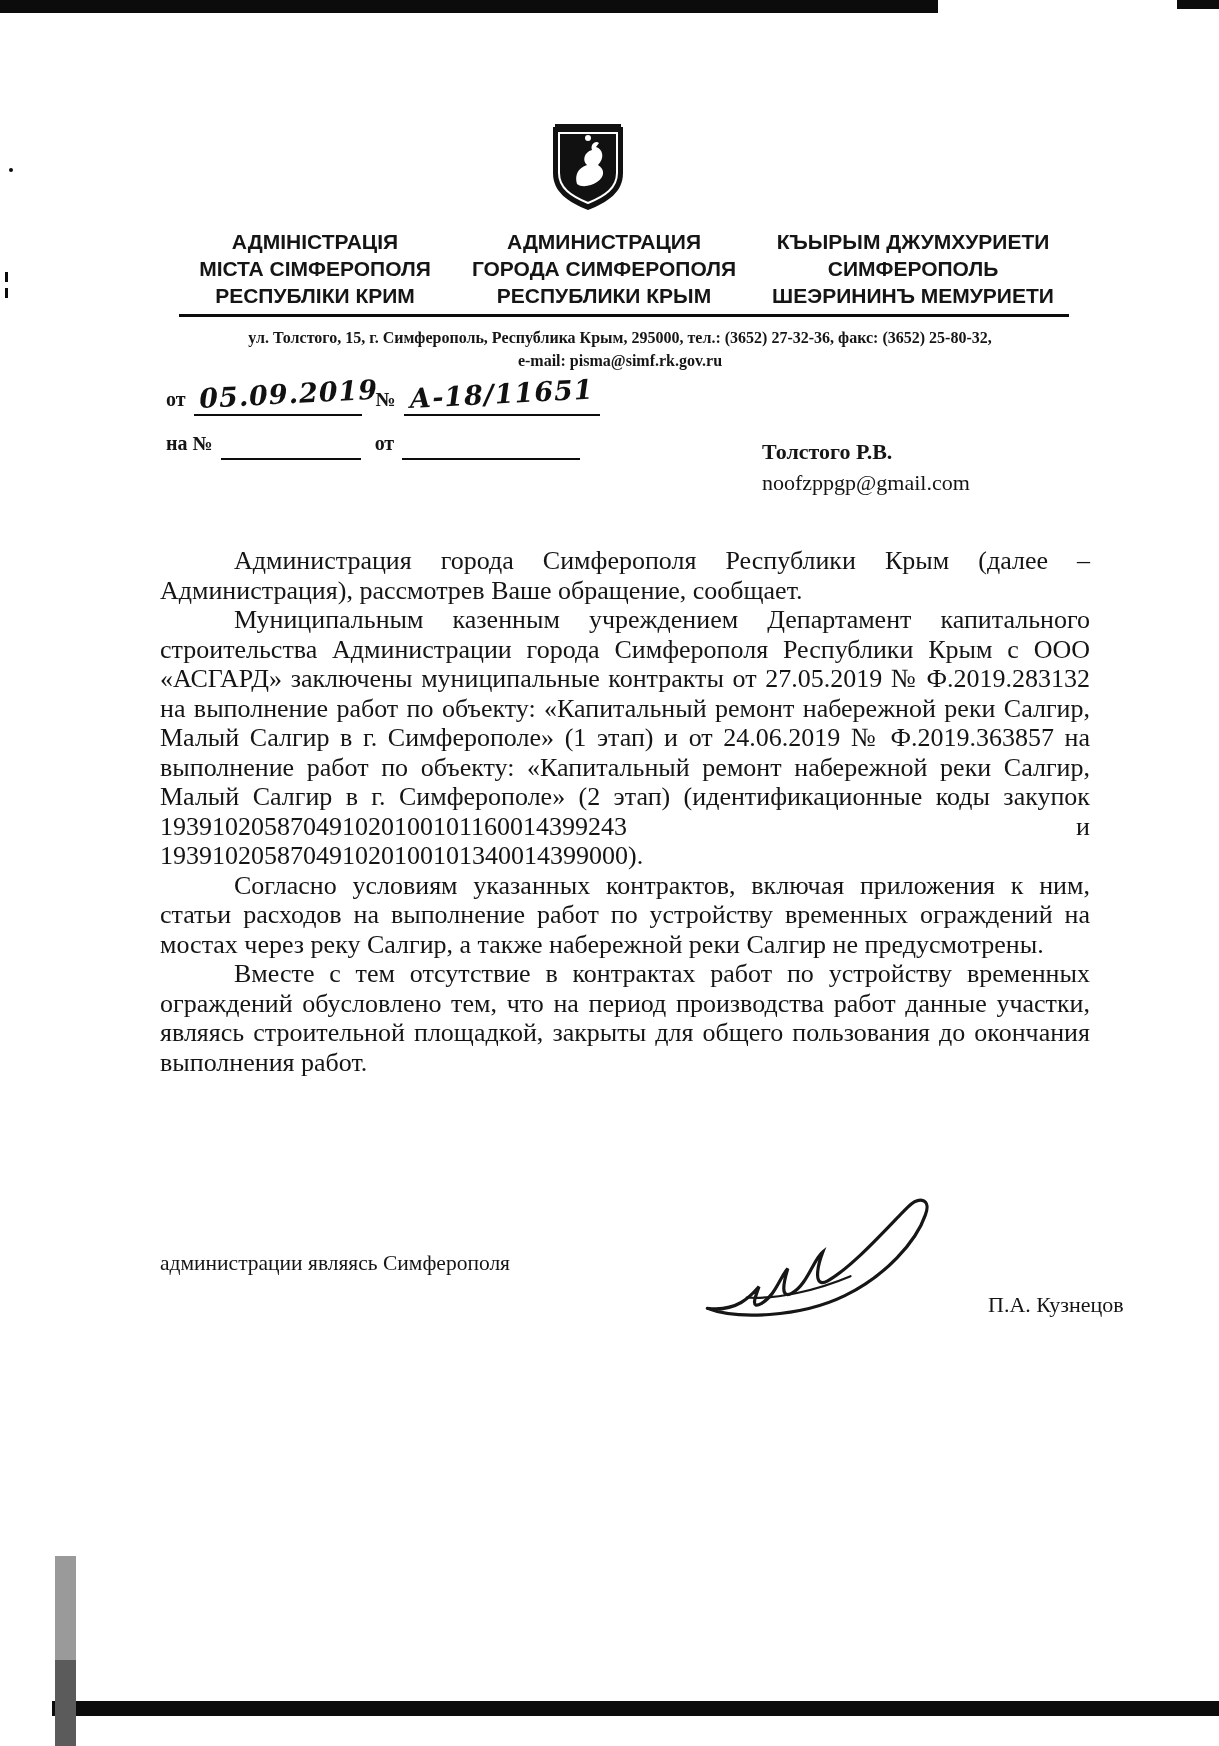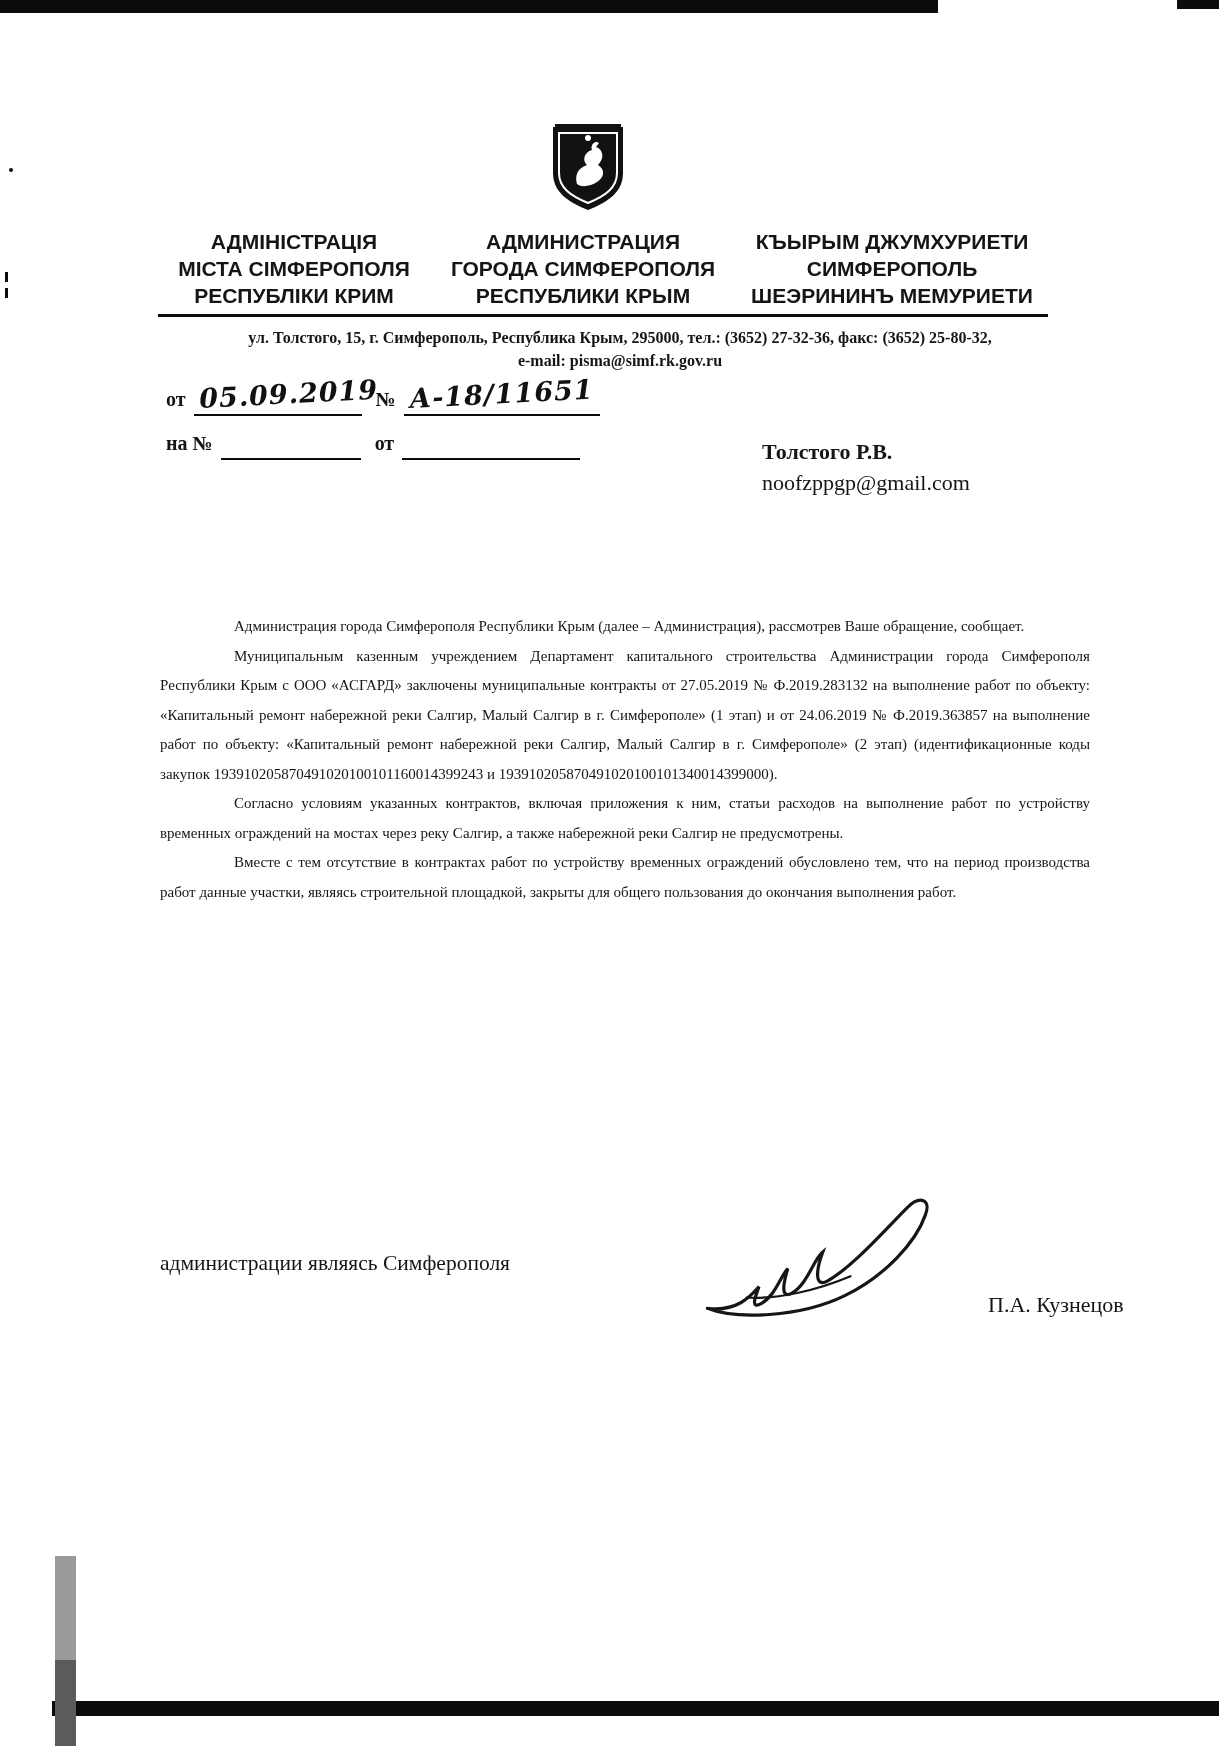--- a/index.html
+++ b/index.html
@@ -22,21 +22,21 @@
   .art-dot1{left:9px;top:168px;width:4px;height:4px;border-radius:50%;}
   .art-dash1{left:5px;top:272px;width:3px;height:10px;}
   .art-dash2{left:5px;top:288px;width:3px;height:10px;}
 
   
   .crest{position:absolute;left:545px;top:120px;width:86px;height:96px;}
 
   
   .org-header{
     position:absolute;left:158px;top:228px;width:932px;
-    display:flex;justify-content:flex-start;
+    display:flex;justify-content:center;
   }
   .org-col{
     font-family:"Liberation Sans", sans-serif;
     font-weight:bold;font-size:21px;line-height:27px;
     text-align:center;
     border-bottom:3px solid #0c0c0c;
     padding-bottom:5px;
   }
   .org-col span{display:block;}
   .org-col.c1{width:272px;}
@@ -74,22 +74,22 @@
   .recipient .r-name{font-weight:bold;}
 
   
   .salutation{
     position:absolute;left:140px;top:524px;width:960px;
     text-align:center;font-weight:bold;font-size:22px;
   }
 
   
   .body-text{
-    position:absolute;left:160px;top:612px;width:930px;
-    font-size:15px;line-height:29.5px;text-align:justify;
+    position:absolute;left:160px;top:546px;width:930px;
+    font-size:26px;line-height:29.5px;text-align:justify;
   }
   .body-text p{margin:0;text-indent:74px;word-break:break-word;}
 
   
   .sign-pos{position:absolute;left:160px;top:1248px;font-size:21.5px;line-height:31px;}
   .sign-name{position:absolute;left:988px;top:1292px;font-size:22px;}
   .sign-scribble{position:absolute;left:690px;top:1200px;width:270px;height:140px;transform:rotate(-4deg);}
 </style>
 </head>
 <body>

